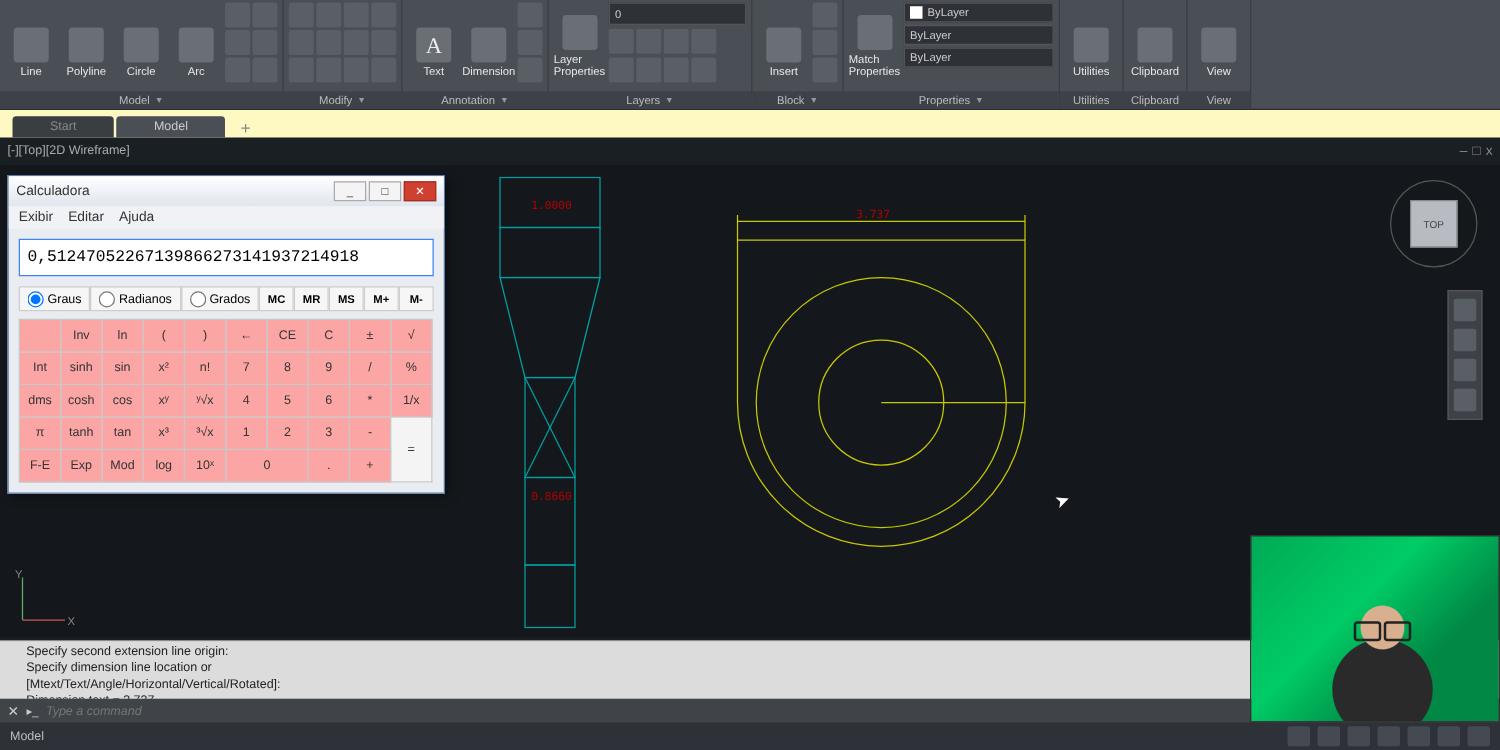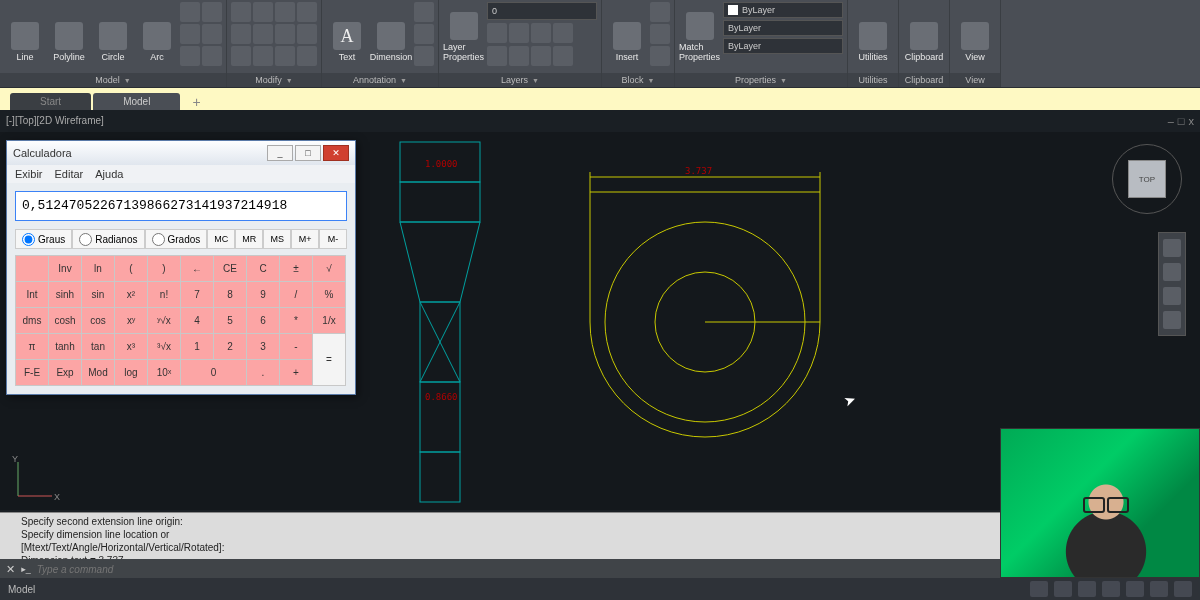--- a/index.html
+++ b/index.html
@@ -54,21 +54,21 @@
 .calc { position: absolute; top: 140px; left: 6px; width: 350px; background: #e9edf1; border: 1px solid #5a7aa8; box-shadow: 2px 2px 8px rgba(0,0,0,.5); }
 .calc-title { height: 24px; background: linear-gradient(#fdfeff,#e0e6ee); display: flex; align-items: center; padding: 0 6px; font-size: 11px; color: #333; }
 .calc-title .spacer { flex: 1; }
 .calc-title .wbtn { width: 26px; height: 16px; margin-left: 2px; border: 1px solid #aaa; font-size: 9px; display: flex; align-items: center; justify-content: center; background: #f4f4f4; cursor: pointer; }
 .calc-title .wbtn.close { background: #d04030; color: #fff; border-color: #a03020; }
 .calc-menu { display: flex; gap: 12px; padding: 3px 8px; font-size: 11px; color: #333; background: #f0f2f5; }
 .calc-disp { margin: 8px; height: 30px; background: #fff; border: 1px solid #3b82f6; font-size: 13px; padding: 6px; font-family: "Courier New", monospace; overflow: hidden; white-space: nowrap; }
 .calc-modes { display: flex; gap: 0; margin: 0 8px 6px 8px; }
 .calc-modes label { font-size: 10px; display: flex; align-items: center; gap: 3px; padding: 2px 6px; border: 1px solid #ccc; background: #f6f6f6; }
 .calc-modes .sep { flex: 1; }
-.calc-modes .sm { width: 28px; height: 20px; border: 1px solid #ccc; background: #f6f6f6; font-size: 9px; display: flex; align-items: center; justify-content: center; }
+.calc-modes .sm { width: 28px; height: 20px; border: 1px solid #ccc; background: #f6f6f6; font-size: 9px; display: flex; align-items: center; justify-content: center; font-weight: bold; }
 .calc-grid { margin: 0 8px 8px 8px; border-collapse: collapse; }
 .calc-grid td { border: 1px solid #c8c8c8; background: #fca5a5; width: 33px; height: 26px; text-align: center; font-size: 10px; color: #333; cursor: pointer; }
 .calc-grid td.w2 { width: 66px; }
 .calc-grid td.eq { background: #f4f4f4; }
 
 
 .ucs { position: absolute; left: 10px; bottom: 96px; color: #888; font-size: 10px; }
 .ucs svg { display: block; }
 
 

